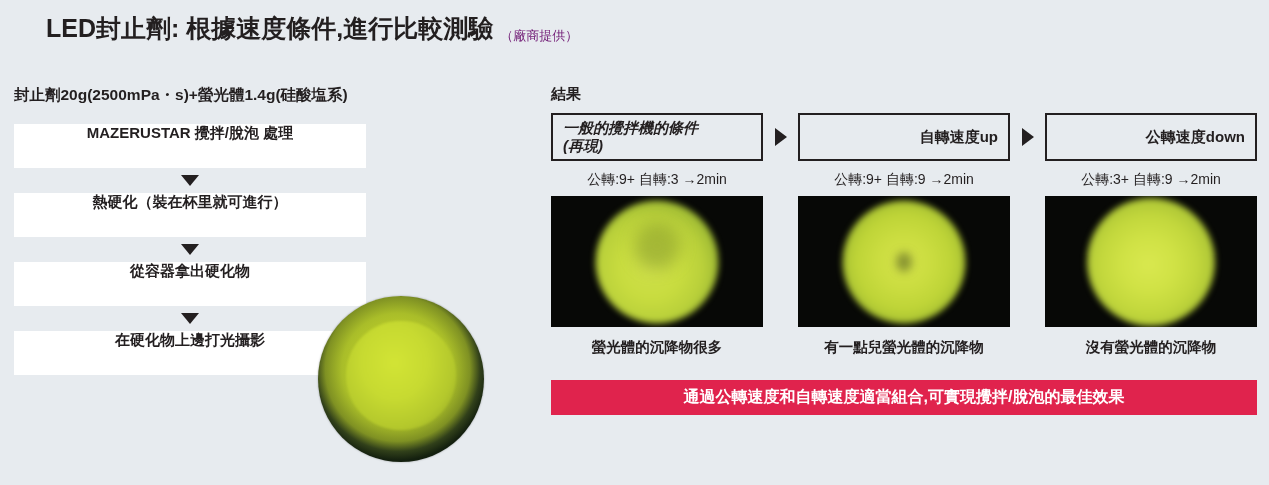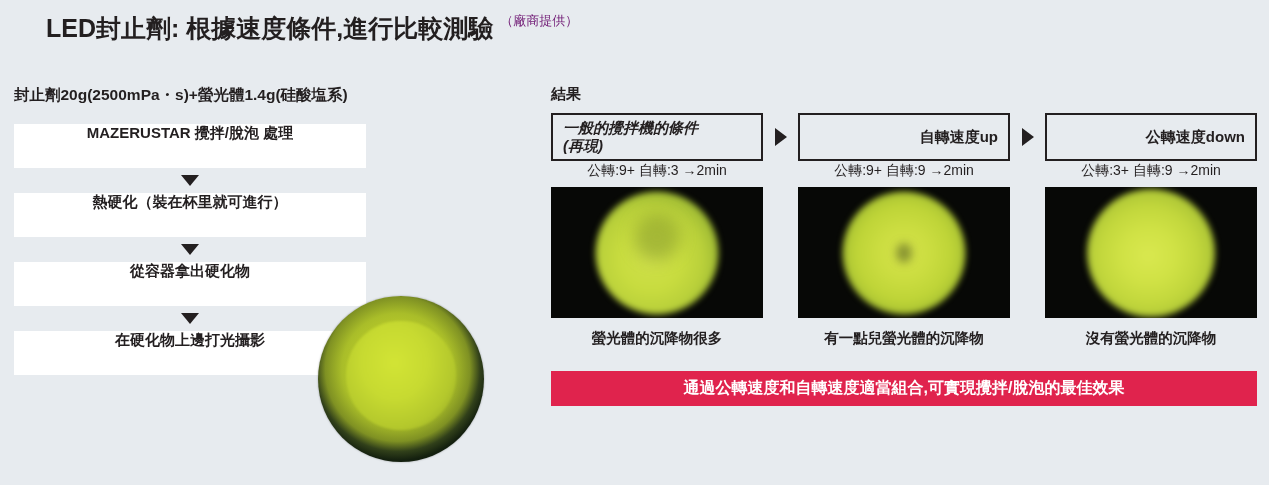--- a/index.html
+++ b/index.html
@@ -15,21 +15,21 @@
     overflow: hidden;
     position: relative;
   }
 
   
   .title-row {
     position: absolute;
     left: 46px;
     top: 12px;
     display: flex;
-    align-items: flex-start;
+    align-items: flex-end;
   }
   .title-main {
     font-size: 25px;
     font-weight: bold;
     letter-spacing: 0px;
     color: #231f20;
     white-space: nowrap;
   }
   .title-sub {
     font-size: 13px;
@@ -175,21 +175,21 @@
   }
   .tri-right {
     width: 0; height: 0;
     border-top: 9px solid transparent;
     border-bottom: 9px solid transparent;
     border-left: 12px solid #231f20;
   }
 
   .spec-row {
     display: flex;
-    margin-top: 1px;
+    margin-top: 10px;
     align-items: center;
   }
   .spec-cell {
     width: 212px;
     font-size: 14px;
     color: #231f20;
     text-align: center;
     white-space: nowrap;
   }
   .spec-gap { width: 35px; }

